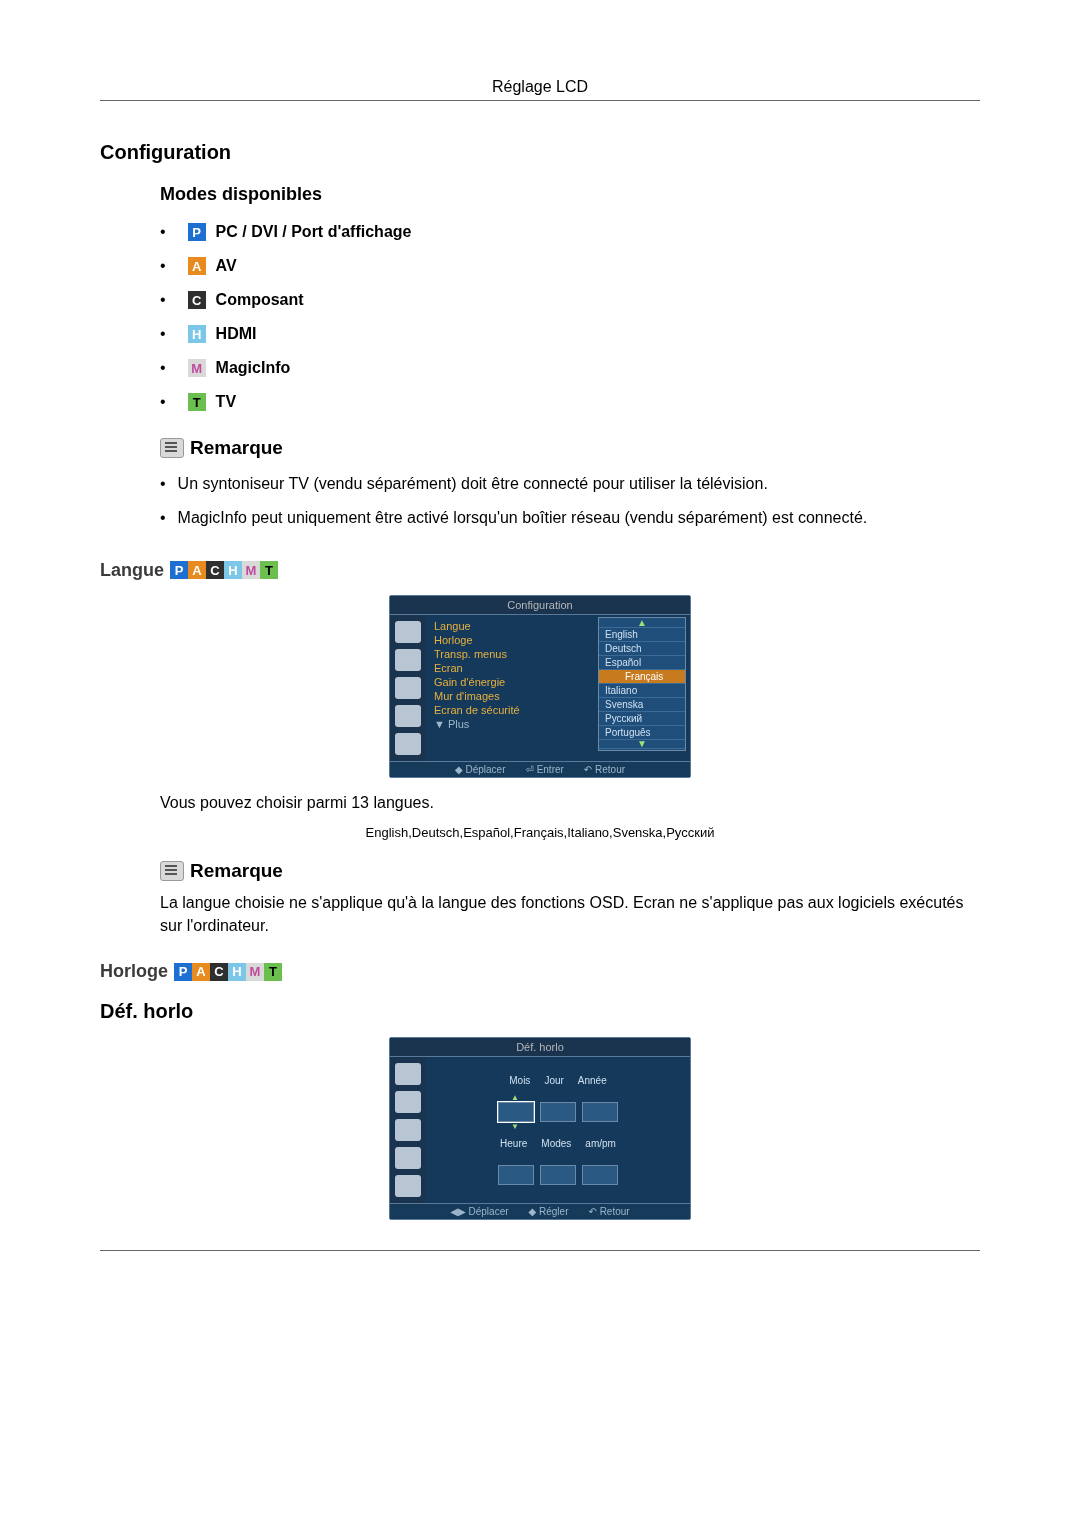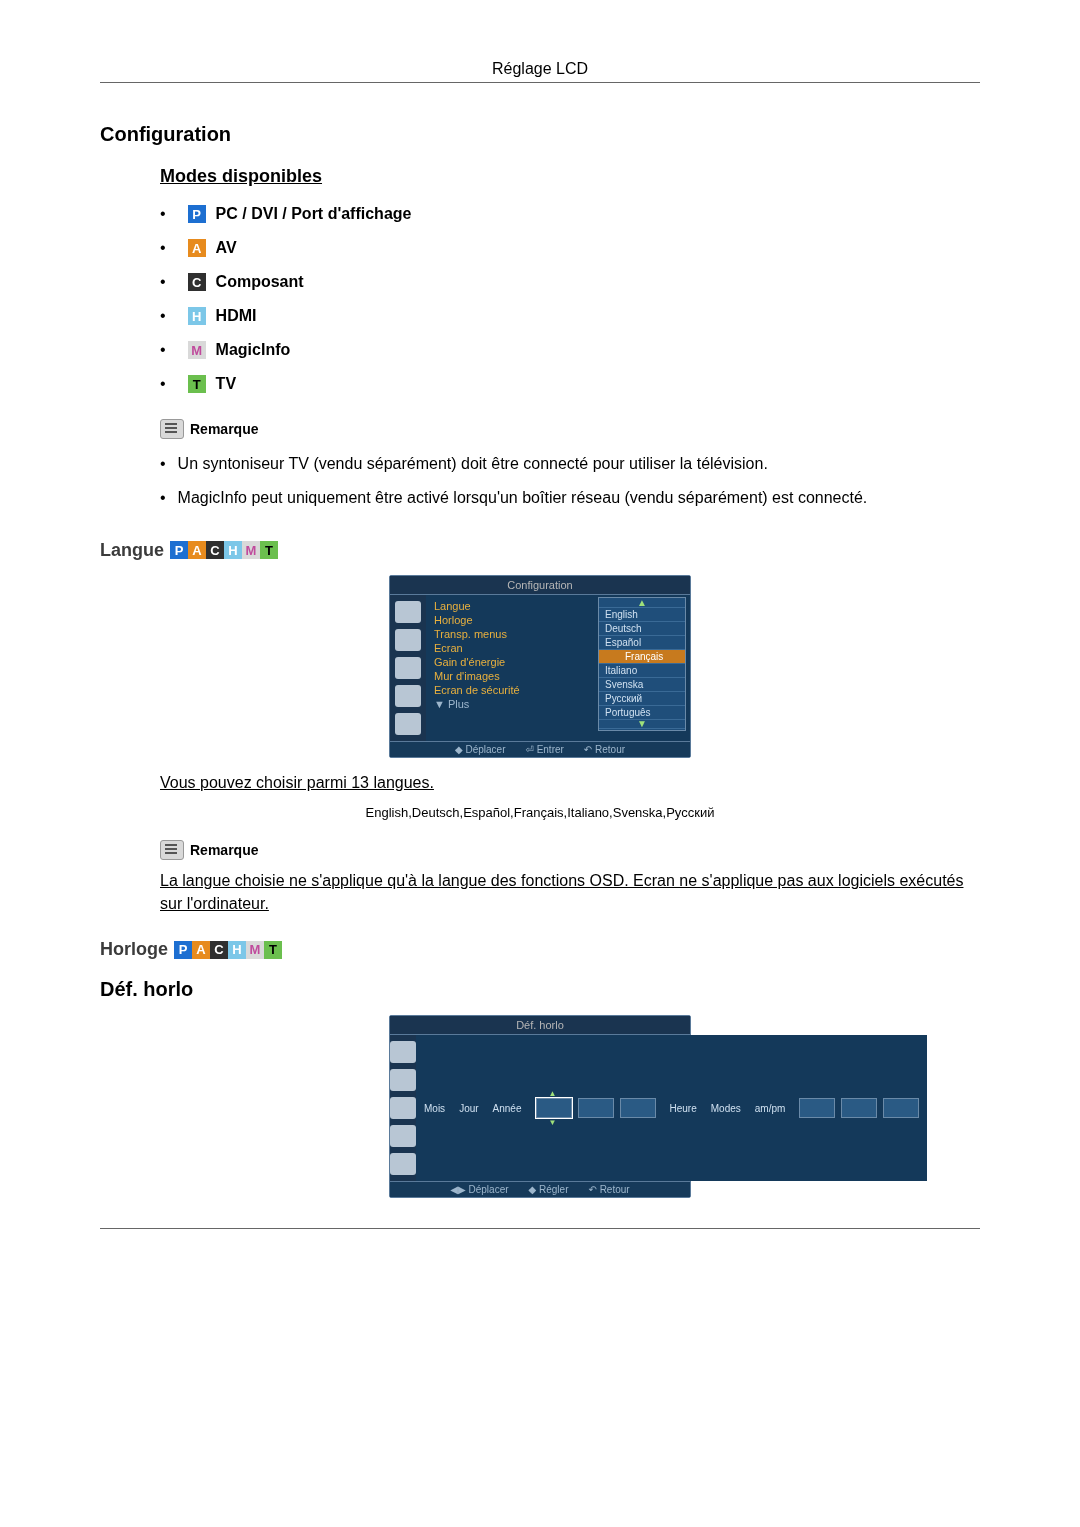--- a/index.html
+++ b/index.html
@@ -5,21 +5,21 @@
   html, body {
     margin: 0;
     padding: 0;
     background: #fff;
     font-family: Arial, Helvetica, sans-serif;
     color: #000;
     font-size: 16px;
   }
   .page {
     width: 1080px;
-    margin: 0 auto;
+    margin: 18px auto;
     padding: 60px 100px 80px 100px;
     box-sizing: border-box;
   }
   .hr {
     border-top: 1px solid #666;
     margin-top: 4px;
   }
   .header-title {
     text-align: center;
     font-size: 16px;
@@ -28,21 +28,20 @@
 
   h1.section {
     font-size: 20px;
     font-weight: bold;
     margin: 40px 0 10px 0;
   }
   h2.sub {
     font-size: 18px;
     font-weight: bold;
     margin: 20px 0 10px 60px;
-    text-decoration: underline;
   }
   .dark-heading {
     color: #3b3b3b;
     font-size: 18px;
     font-weight: bold;
     margin: 24px 0 12px 0;
     display: flex;
     align-items: center;
     gap: 6px;
   }
@@ -91,34 +90,34 @@
   .badge.T { background:#6bbf4e; color:#000;}
   .badge-row { display:inline-flex; gap:0; }
   .badge-row .badge { border-radius:0; }
 
   .remark {
     display: flex;
     align-items: center;
     gap: 6px;
     font-weight: bold;
     margin: 18px 0 8px 60px;
-    font-size: 14px;
+    font-size: 19px;
   }
   .remark-icon {
     width: 22px; height: 18px;
     background: #d9d9d9;
     border: 1px solid #999;
     border-radius: 3px;
     position: relative;
   }
   .remark-icon::after {
     content:""; position:absolute; left:4px; top:3px; width:12px; height:2px;
     background:#555; box-shadow: 0 4px 0 #555, 0 8px 0 #555;
   }
-  p.body { margin: 10px 0 10px 60px; font-size:16px; line-height:1.4;text-decoration:underline; }
+  p.body { margin: 10px 0 10px 60px; font-size:16px; line-height:1.4; }
 
   .lang-list-img {
     text-align:center;
     font-size:13px;
     margin: 8px 0 8px 0;
     line-height:1.4;
   }
 
   
   .osd {
@@ -173,21 +172,21 @@
   .osd-drop .arrow { text-align:center; color:#9fe07a; padding:0; line-height:8px; }
   .osd-foot {
     background:#163a5a;
     border-top:1px solid #5a7a9a;
     font-size:10px; color:#9db6cc;
     display:flex; justify-content:center; gap:20px;
     padding:2px 0;
   }
 
   
-  .osd2 .osd-list { min-height:120px; display:flex; flex-direction:row; align-items:center; gap:14px;}
+  .osd2 .osd-list { min-height:120px; display:flex; flex-direction:column; align-items:center; justify-content:center; gap:14px;}
   .osd2 .row-labels { display:flex; gap:14px; font-size:10px; color:#cfe0f0;}
   .osd2 .row-boxes { display:flex; gap:6px;}
   .osd2 .box { width:34px; height:16px; background:#2a5a84; border:1px solid #6a8aa8; }
   .osd2 .box.active { outline:1px solid #fff; position:relative;}
   .osd2 .box.active::before{content:"▲"; position:absolute; top:-10px; left:12px; font-size:8px; color:#9fe07a;}
   .osd2 .box.active::after{content:"▼"; position:absolute; bottom:-10px; left:12px; font-size:8px; color:#9fe07a;}
 
   .footer-hr { border-top:1px solid #666; margin-top:30px; }
 </style>
 </head>

